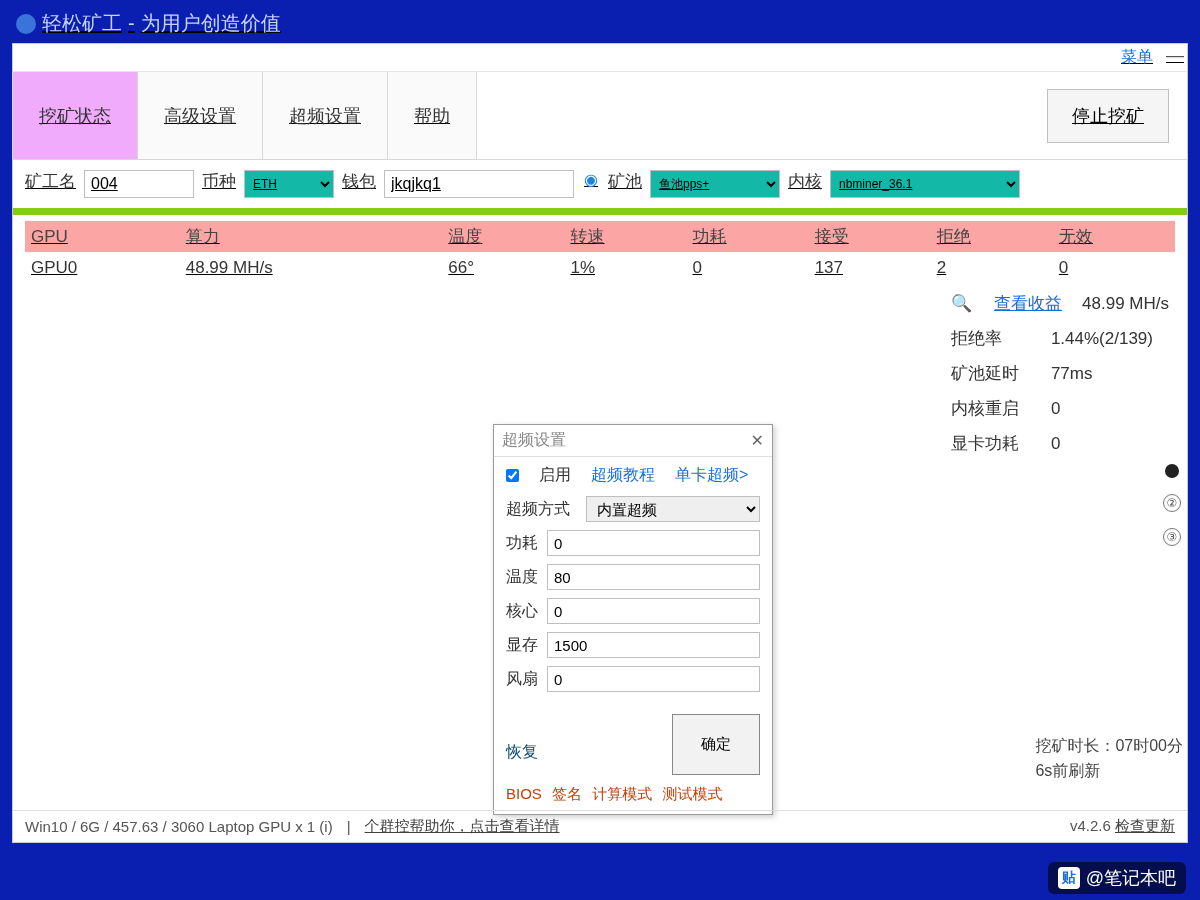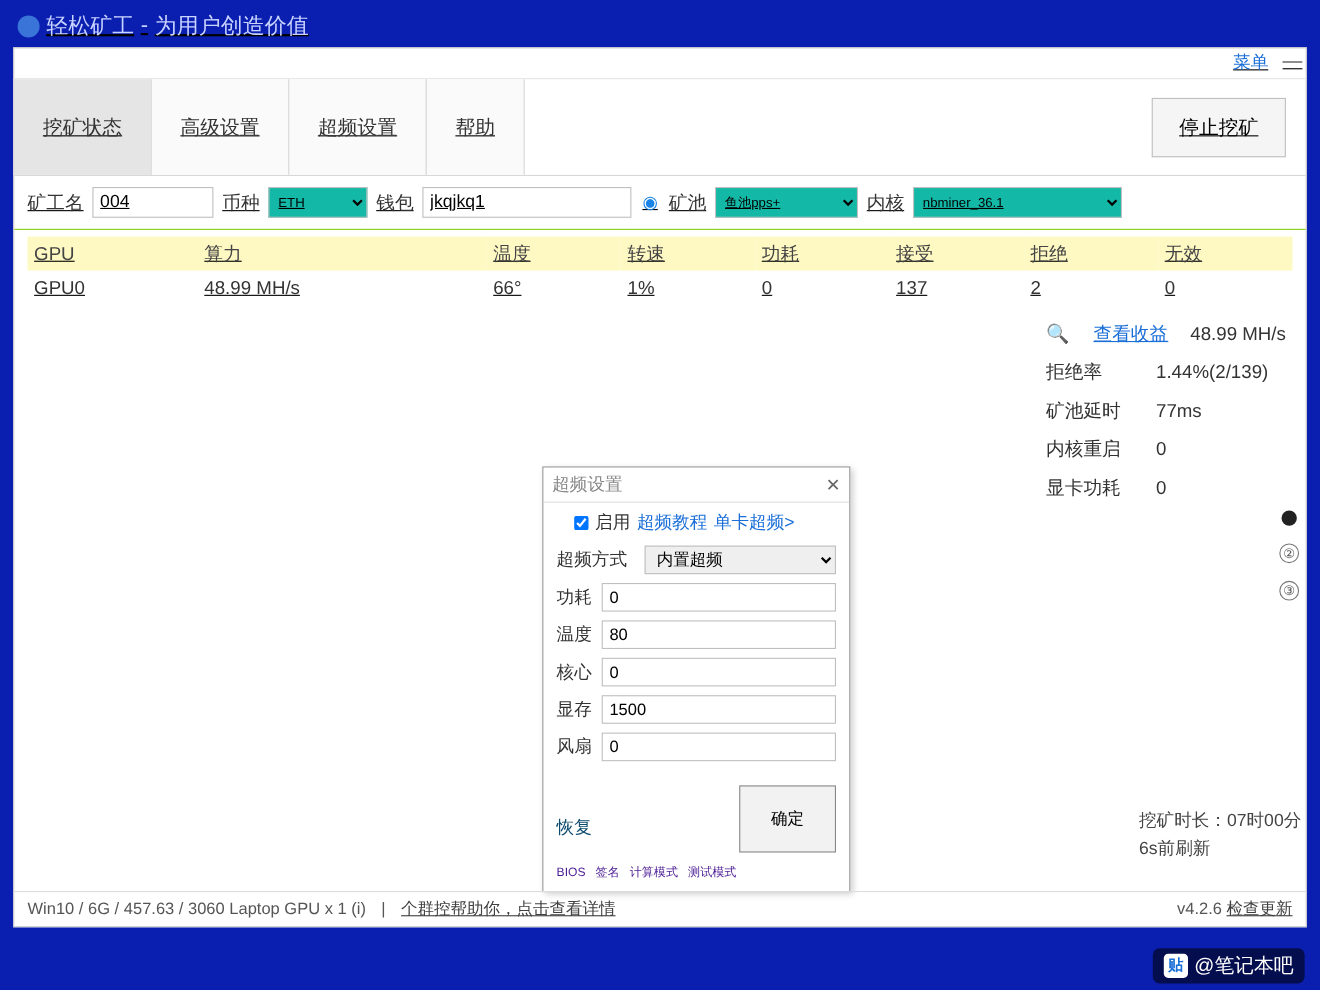--- a/index.html
+++ b/index.html
@@ -7,52 +7,52 @@
   .desktop { padding:8px 12px 40px 12px;text-decoration:underline; }
   .titlebar { display:flex; align-items:center; gap:6px; color:#c9d3ff; font-size:20px; padding:2px 4px 6px;}
   .titlebar .logo { width:20px; height:20px; background:#3a74d8; border-radius:50%; display:inline-block;}
   .window { background:#fff; border:1px solid #c9c9c9; position:relative; height:800px;}
   .topbar { display:flex; justify-content:flex-end; align-items:flex-start; height:28px; border-bottom:1px solid #e5e5e5; }
   .topbar .menu-link { color:#1a6ed8; font-size:16px; padding:3px 10px; cursor:pointer;}
   .topbar .minbtn { width:24px; text-align:center; color:#555; font-size:18px; cursor:pointer; padding-top:1px;}
   .tabs-row { display:flex; align-items:flex-start; border-bottom:1px solid #d8d8d8; height:88px; }
   .tabs { display:flex; height:100%; }
   .tab { padding:0 26px; display:flex; align-items:center; font-size:18px; color:#333; border:1px solid #d8d8d8; border-top:none; border-bottom:none; margin-left:-1px; cursor:pointer; background:#fafafa;}
-  .tab.active { background:#e5e5e5; font-weight:500; }
+  .tab.active { background:#f0abfc; font-weight:500; }
   .stop-btn { margin-left:auto; align-self:center; margin-right:18px; padding:14px 24px; border:1px solid #bfbfbf; background:#f5f5f5; font-size:18px; cursor:pointer;}
-  .config-row { display:flex; align-items:center; gap:8px; padding:10px 12px; font-size:17px; color:#333; border-bottom:1px solid #84cc16; flex-wrap:nowrap;}
+  .config-row { display:flex; align-items:flex-start; gap:8px; padding:10px 12px; font-size:17px; color:#333; border-bottom:7px solid #84cc16; flex-wrap:nowrap;}
   .config-row label { white-space:nowrap; }
   .tinput { border:1px solid #bfbfbf; padding:3px 6px; font-size:16px; height:28px; }
   .tselect { border:1px solid #bfbfbf; padding:3px 4px; font-size:12px; height:28px; background:#14b8a6;}
   .eye-icon { color:#1a84e6; font-size:16px; cursor:pointer; padding:0 2px;}
   .table-area { padding:6px 12px 0 12px; font-size:17px; color:#333;}
   .gpu-table { width:100%; border-collapse:collapse;}
-  .gpu-table th { text-align:left; font-weight:normal; color:#444; padding:4px 6px; background:#fef9c3;}
+  .gpu-table th { text-align:left; font-weight:normal; color:#444; padding:4px 6px; background:#fca5a5;}
   .gpu-table td { padding:6px 6px;}
   .stats-panel { position:absolute; right:18px; top:248px; font-size:17px; color:#333;}
   .stats-panel .row { display:flex; gap:20px; margin-bottom:12px; align-items:center;}
   .stats-panel .lab { width:80px; white-space:nowrap;}
   .stats-panel .link { color:#1a6ed8; text-decoration:underline; cursor:pointer;}
   .mag-icon { color:#1a6ed8; margin-right:2px;}
   .side-badges { position:absolute; right:6px; top:420px; display:flex; flex-direction:column; gap:16px; font-size:16px; color:#555; align-items:center;}
   .badge-dot { width:14px; height:14px; border-radius:50%; background:#222;}
   .badge-circ { width:18px; height:18px; border:1px solid #777; border-radius:50%; display:flex; align-items:center; justify-content:center; font-size:12px;}
   .dialog { position:absolute; left:480px; top:380px; width:280px; background:#fff; border:1px solid #9a9a9a; box-shadow:2px 2px 6px rgba(0,0,0,0.2);}
   .dialog-title { display:flex; align-items:center; justify-content:space-between; padding:5px 8px; color:#888; font-size:16px; border-bottom:1px solid #ddd;}
   .dialog-title .x { cursor:pointer; color:#666; font-size:16px;}
   .dialog-body { padding:8px 12px; font-size:16px; color:#333;}
-  .dialog-body .en-row { display:flex; align-items:center; gap:6px; margin-bottom:10px;margin-left:16px;}
+  .dialog-body .en-row { display:flex; align-items:center; gap:20px; margin-bottom:10px;}
   .dialog-body .en-row .lnk { color:#1a6ed8; cursor:pointer;}
   .dialog-body .frow { display:flex; align-items:center; margin-bottom:8px; gap:8px;}
   .dialog-body .frow label { width:72px;}
   .dialog-body .frow input, .dialog-body .frow select { flex:1; border:1px solid #bfbfbf; padding:3px 6px; font-size:15px; height:26px;}
   .dialog-foot { display:flex; align-items:center; justify-content:space-between; padding:6px 12px 4px;}
   .dialog-foot .restore { color:#0c4a6e; cursor:pointer;margin-top:16px;}
   .dialog-foot .ok { padding:20px 28px; border:1px solid #888; background:#f2f2f2; cursor:pointer; font-size:15px;}
-  .dialog-links { padding:6px 12px 10px; font-size:11px; color:#4c1d95;}
+  .dialog-links { padding:6px 12px 10px; font-size:15px; color:#c2410c;}
   .dialog-links span { cursor:pointer; margin-right:6px;}
   .statusbar { position:absolute; bottom:0; left:0; right:0; border-top:1px solid #ddd; padding:6px 12px; font-size:15px; color:#555; display:flex; align-items:center; gap:14px;}
   .statusbar .lnk { color:#404040; text-decoration:underline; cursor:pointer;}
   .statusbar .right { margin-left:auto;}
   .runtime { position:absolute; right:4px; bottom:60px; font-size:16px; color:#444;}
   .runtime div { margin-top:4px;}
   .watermark { position:absolute; right:14px; bottom:6px; background:rgba(0,0,0,0.55); color:#fff; padding:4px 10px; border-radius:6px; font-size:18px; display:flex; align-items:center; gap:6px;}
   .watermark .wm-icon { background:#fff; color:#1a6ed8; border-radius:4px; width:22px; height:22px; display:flex; align-items:center; justify-content:center; font-size:14px; font-weight:bold;}
 </style>
 </head>

